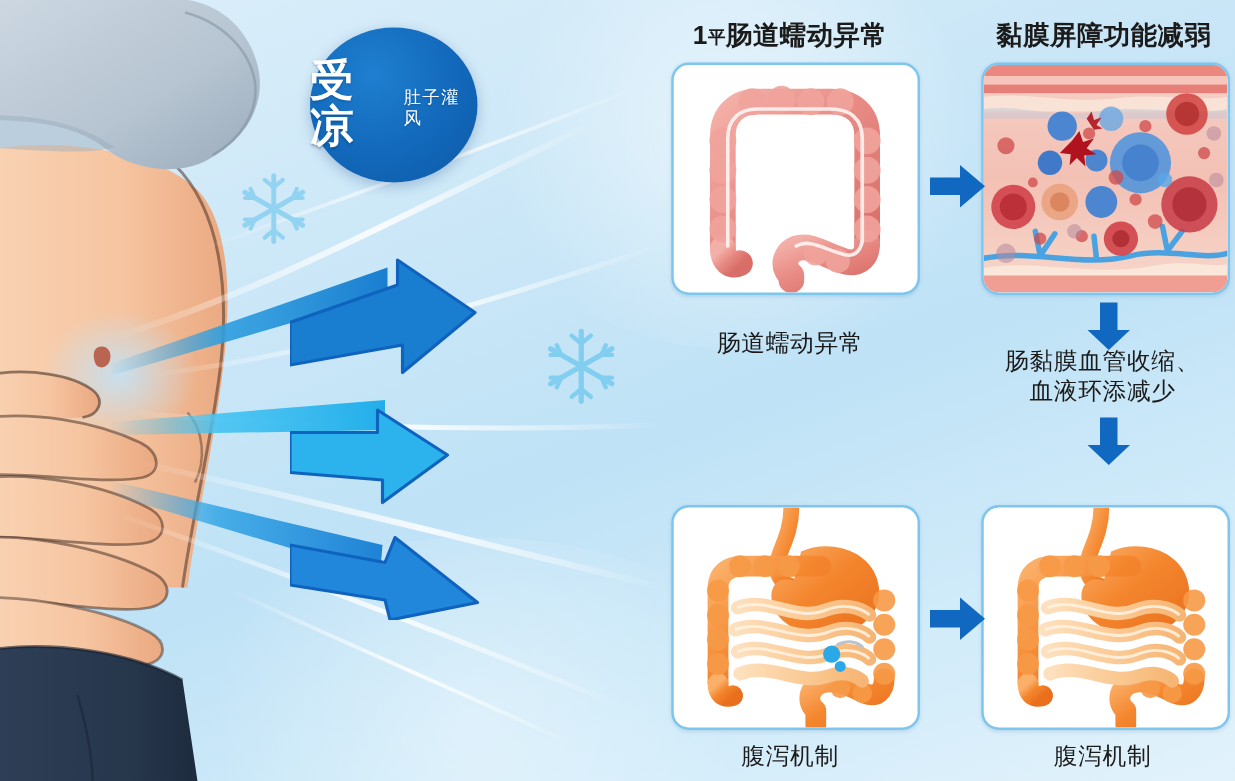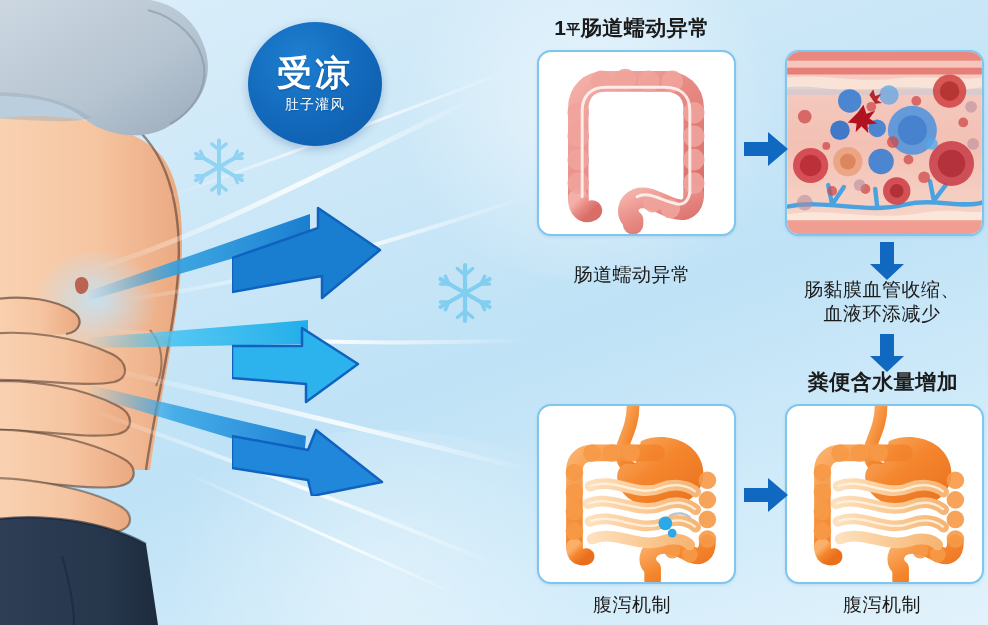--- a/index.html
+++ b/index.html
@@ -36,21 +36,21 @@
   .sf1 { left: 186px; top: 134px; width: 66px; height: 66px; }
   .sf2 { left: 430px; top: 258px; width: 70px; height: 70px; }
 
   
   .badge {
     position: absolute; left: 248px; top: 22px;
     width: 134px; height: 124px;
     border-radius: 50%;
     background: radial-gradient(circle at 38% 30%, #1f7fd0 0%, #1268ba 55%, #0e5aa6 100%);
     box-shadow: 0 3px 10px rgba(20,70,130,.28);
-    display: flex; flex-direction: column;
+    display: flex; flex-direction: row;
     align-items: center; justify-content: center;
     color: #ffffff;
   }
   .badge-main {
     font-size: 35px; font-weight: bold; line-height: 1.05;
     letter-spacing: 3px;
     text-shadow: 0 1px 2px rgba(0,40,80,.35);
   }
   .badge-sub {
     font-size: 14px; font-weight: normal; line-height: 1.2;
@@ -278,20 +278,21 @@
     <div class="badge-main">受凉</div>
     <div class="badge-sub">肚子灌风</div>
   </div>
 
   <div class="flow">
 
     <div id="t1" class="cell cell-title">
       <span>1</span><span class="tiny">平</span><span>肠道蠕动异常</span>
     </div>
 
+    <div id="t2" class="cell cell-title">黏膜屏障功能减弱</div>
 
     <div id="c1" class="cell card">
       <svg viewBox="0 0 199 186">
         <defs>
           <linearGradient id="colonG" x1="0" y1="0" x2="1" y2="1">
             <stop offset="0%" stop-color="#f3b0a8"></stop>
             <stop offset="45%" stop-color="#e98c86"></stop>
             <stop offset="100%" stop-color="#d96d68"></stop>
           </linearGradient>
         </defs>
@@ -421,21 +422,20 @@
       <div>血液环添减少</div>
     </div>
 
     <div id="a-v2" class="arrow">
       <svg viewBox="0 0 38 42">
           <path d="M12,2 L26,2 L26,24 L36,24 L19,40 L2,24 L12,24 Z" fill="#1068c0"></path>
         </svg>
     </div>
 
 
-    <div id="t4" class="cell cell-title">粪便含水量增加</div>
 
     <div id="c3" class="cell card">
       <svg viewBox="0 0 199 180">
         <defs>
           <linearGradient id="gutG" x1="0" y1="0" x2="1" y2="1">
             <stop offset="0%" stop-color="#fbb06a"></stop>
             <stop offset="45%" stop-color="#f4862e"></stop>
             <stop offset="100%" stop-color="#e96f1c"></stop>
           </linearGradient>
           <linearGradient id="siG" x1="0" y1="0" x2="1" y2="0">

